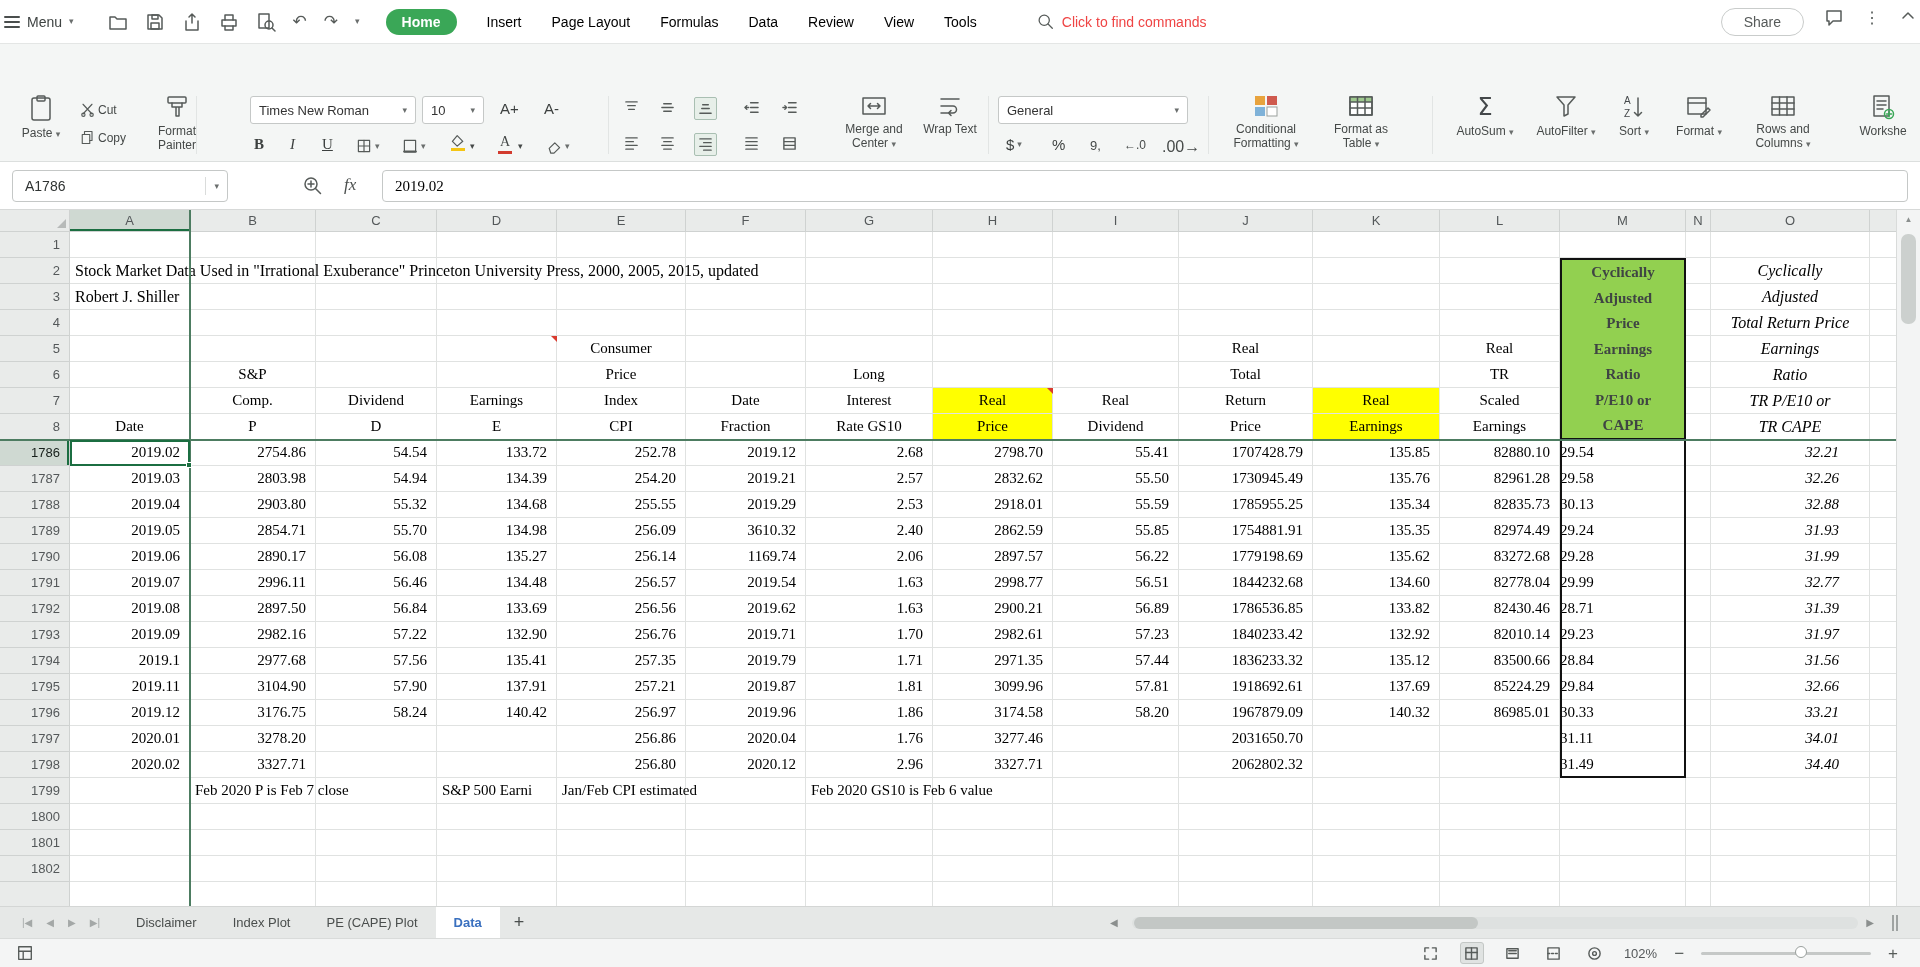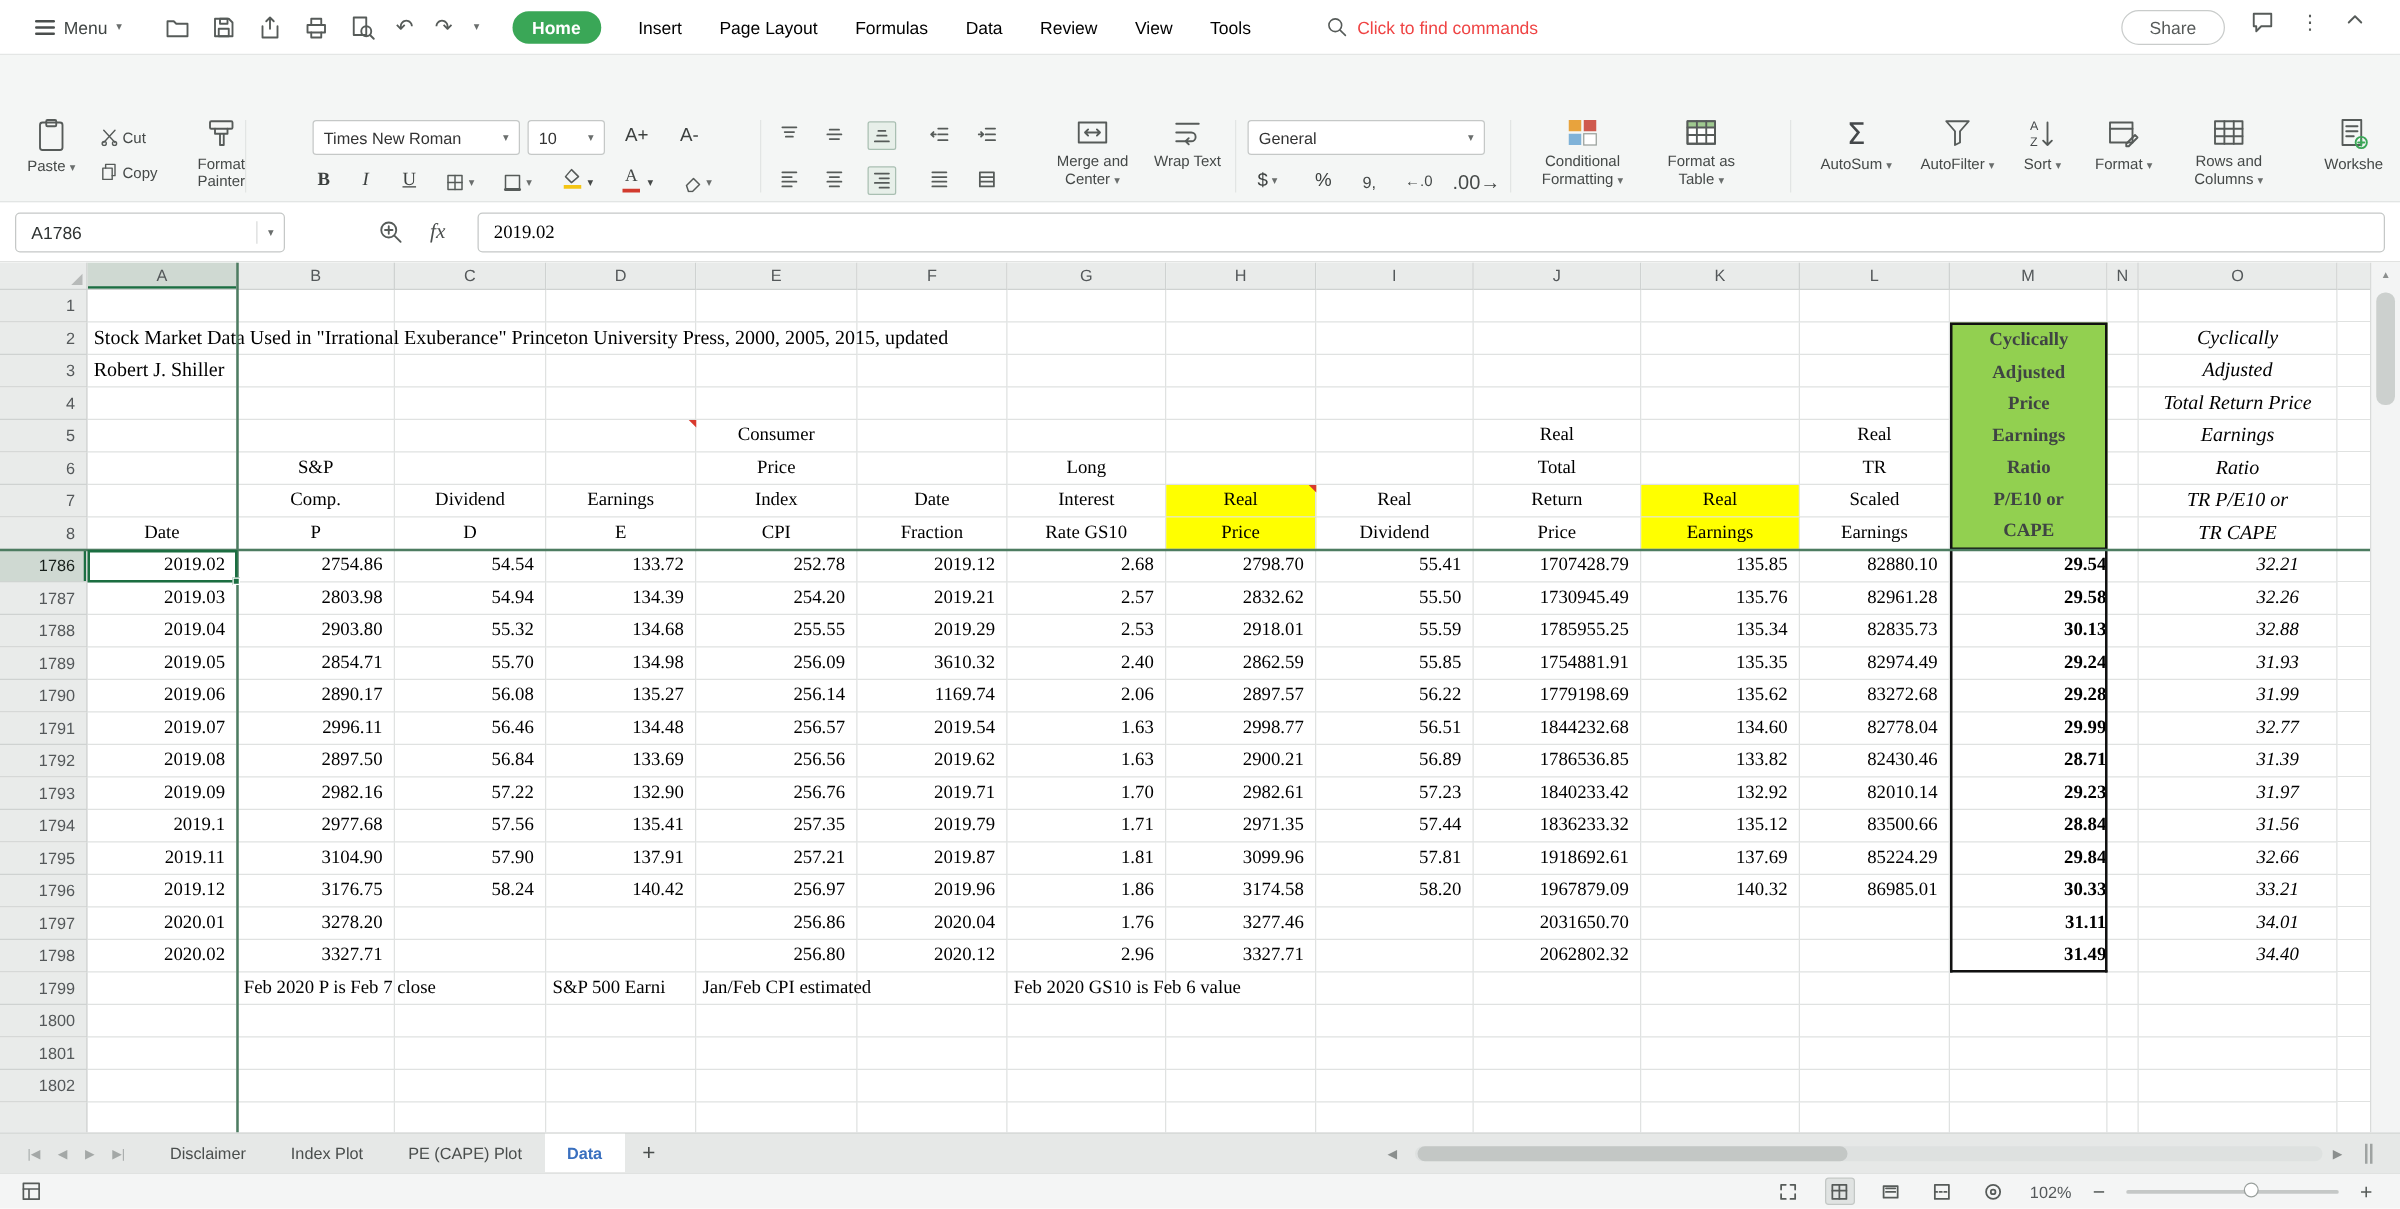--- a/index.html
+++ b/index.html
@@ -10,21 +10,21 @@
   }
   *{box-sizing:border-box}
   html,body{margin:0;padding:0}
   body{width:1920px;height:967px;position:relative;overflow:hidden;background:#fff;
        font-family:"Liberation Sans",sans-serif;color:var(--chrome);-webkit-font-smoothing:antialiased}
   svg.ic{stroke:#565b59;fill:none;stroke-width:1.5;stroke-linecap:round;stroke-linejoin:round}
   svg text{font-family:"Liberation Sans",sans-serif}
   .chev{font-size:9px;color:#6a6e6d;line-height:1}
   
   .menubar{position:absolute;left:0;top:0;width:1920px;height:44px;background:#fff;
-           border-bottom:1px solid #e4e6e5;display:flex;align-items:center;padding:0 28px;font-size:14px}
+           border-bottom:1px solid #e4e6e5;display:flex;align-items:center;padding:0 4px;font-size:14px}
   .mb-menu{display:flex;align-items:center;gap:7px;cursor:default}
   .hamb{display:inline-block;width:16px}
   .hamb i{display:block;height:2px;background:#4a4e4d;margin:3px 0;border-radius:1px}
   .mb-files{display:flex;align-items:center;gap:17px;margin-left:34px}
   .mb-files .fbtn{display:flex;align-items:center}
   .mb-undo{font-size:17px;color:#565b59;line-height:1}
   .mb-tabs{display:flex;align-items:center;gap:30px;margin-left:26px}
   .mtab{color:#000000;cursor:default;white-space:nowrap}
   .mtab.active{background:var(--accent);color:#fff;border-radius:15px;padding:5px 16px;font-weight:bold}
   .mb-search{display:flex;align-items:center;gap:8px;margin-left:60px;color:#ef4444}
@@ -64,21 +64,21 @@
   .rh{background:var(--hdrbg);border-right:1px solid var(--hdrline);border-bottom:1px solid var(--hdrline);
       font-size:13px;color:#54585a;display:flex;align-items:center;justify-content:flex-end;padding-right:9px}
   .rh.sel{background:var(--hdrsel);color:#17201b;box-shadow:inset -2px 0 0 var(--selection)}
   .cell{border-right:1px solid var(--gridline);border-bottom:1px solid var(--gridline);
         font-family:"Liberation Serif","DejaVu Serif",serif;font-size:15px;color:#000;
         line-height:25px;white-space:nowrap;overflow:hidden;text-align:right;padding-right:9px}
   .c-title{text-align:left;padding-left:5px;font-size:16px;overflow:visible;position:relative;z-index:2}
   .c-h{text-align:center;padding-right:0}
   .c-oh{font-style:italic;text-align:center;padding-right:0;font-size:16px}
   .c-yellow{background:var(--highlight)}
-  .col-M{font-weight:bold;text-align:right;padding-right:0}
+  .col-M{font-weight:normal;text-align:left;padding-right:0}
   .col-O{font-style:italic;padding-right:30px}
   .note{text-align:left;padding-left:5px;padding-right:0}
   .ovf{overflow:visible;position:relative;z-index:2}
   .clip{overflow:hidden}
   .ovl{position:absolute;pointer-events:none}
   #cape-merged{left:1560px;top:48px;width:126px;height:182px;background:var(--cape_bg);border:2px solid #111;
                z-index:3;font-family:"Liberation Serif",serif;font-weight:bold;font-size:15px;text-align:center}
   #cape-merged div{line-height:25.5px}
   #cape-box{left:1560px;top:230px;width:126px;height:338px;border:2px solid #111;border-top:none;z-index:3}
   .freeze-h{left:0;top:229px;width:1896px;height:2px;background:var(--freeze);z-index:4}

